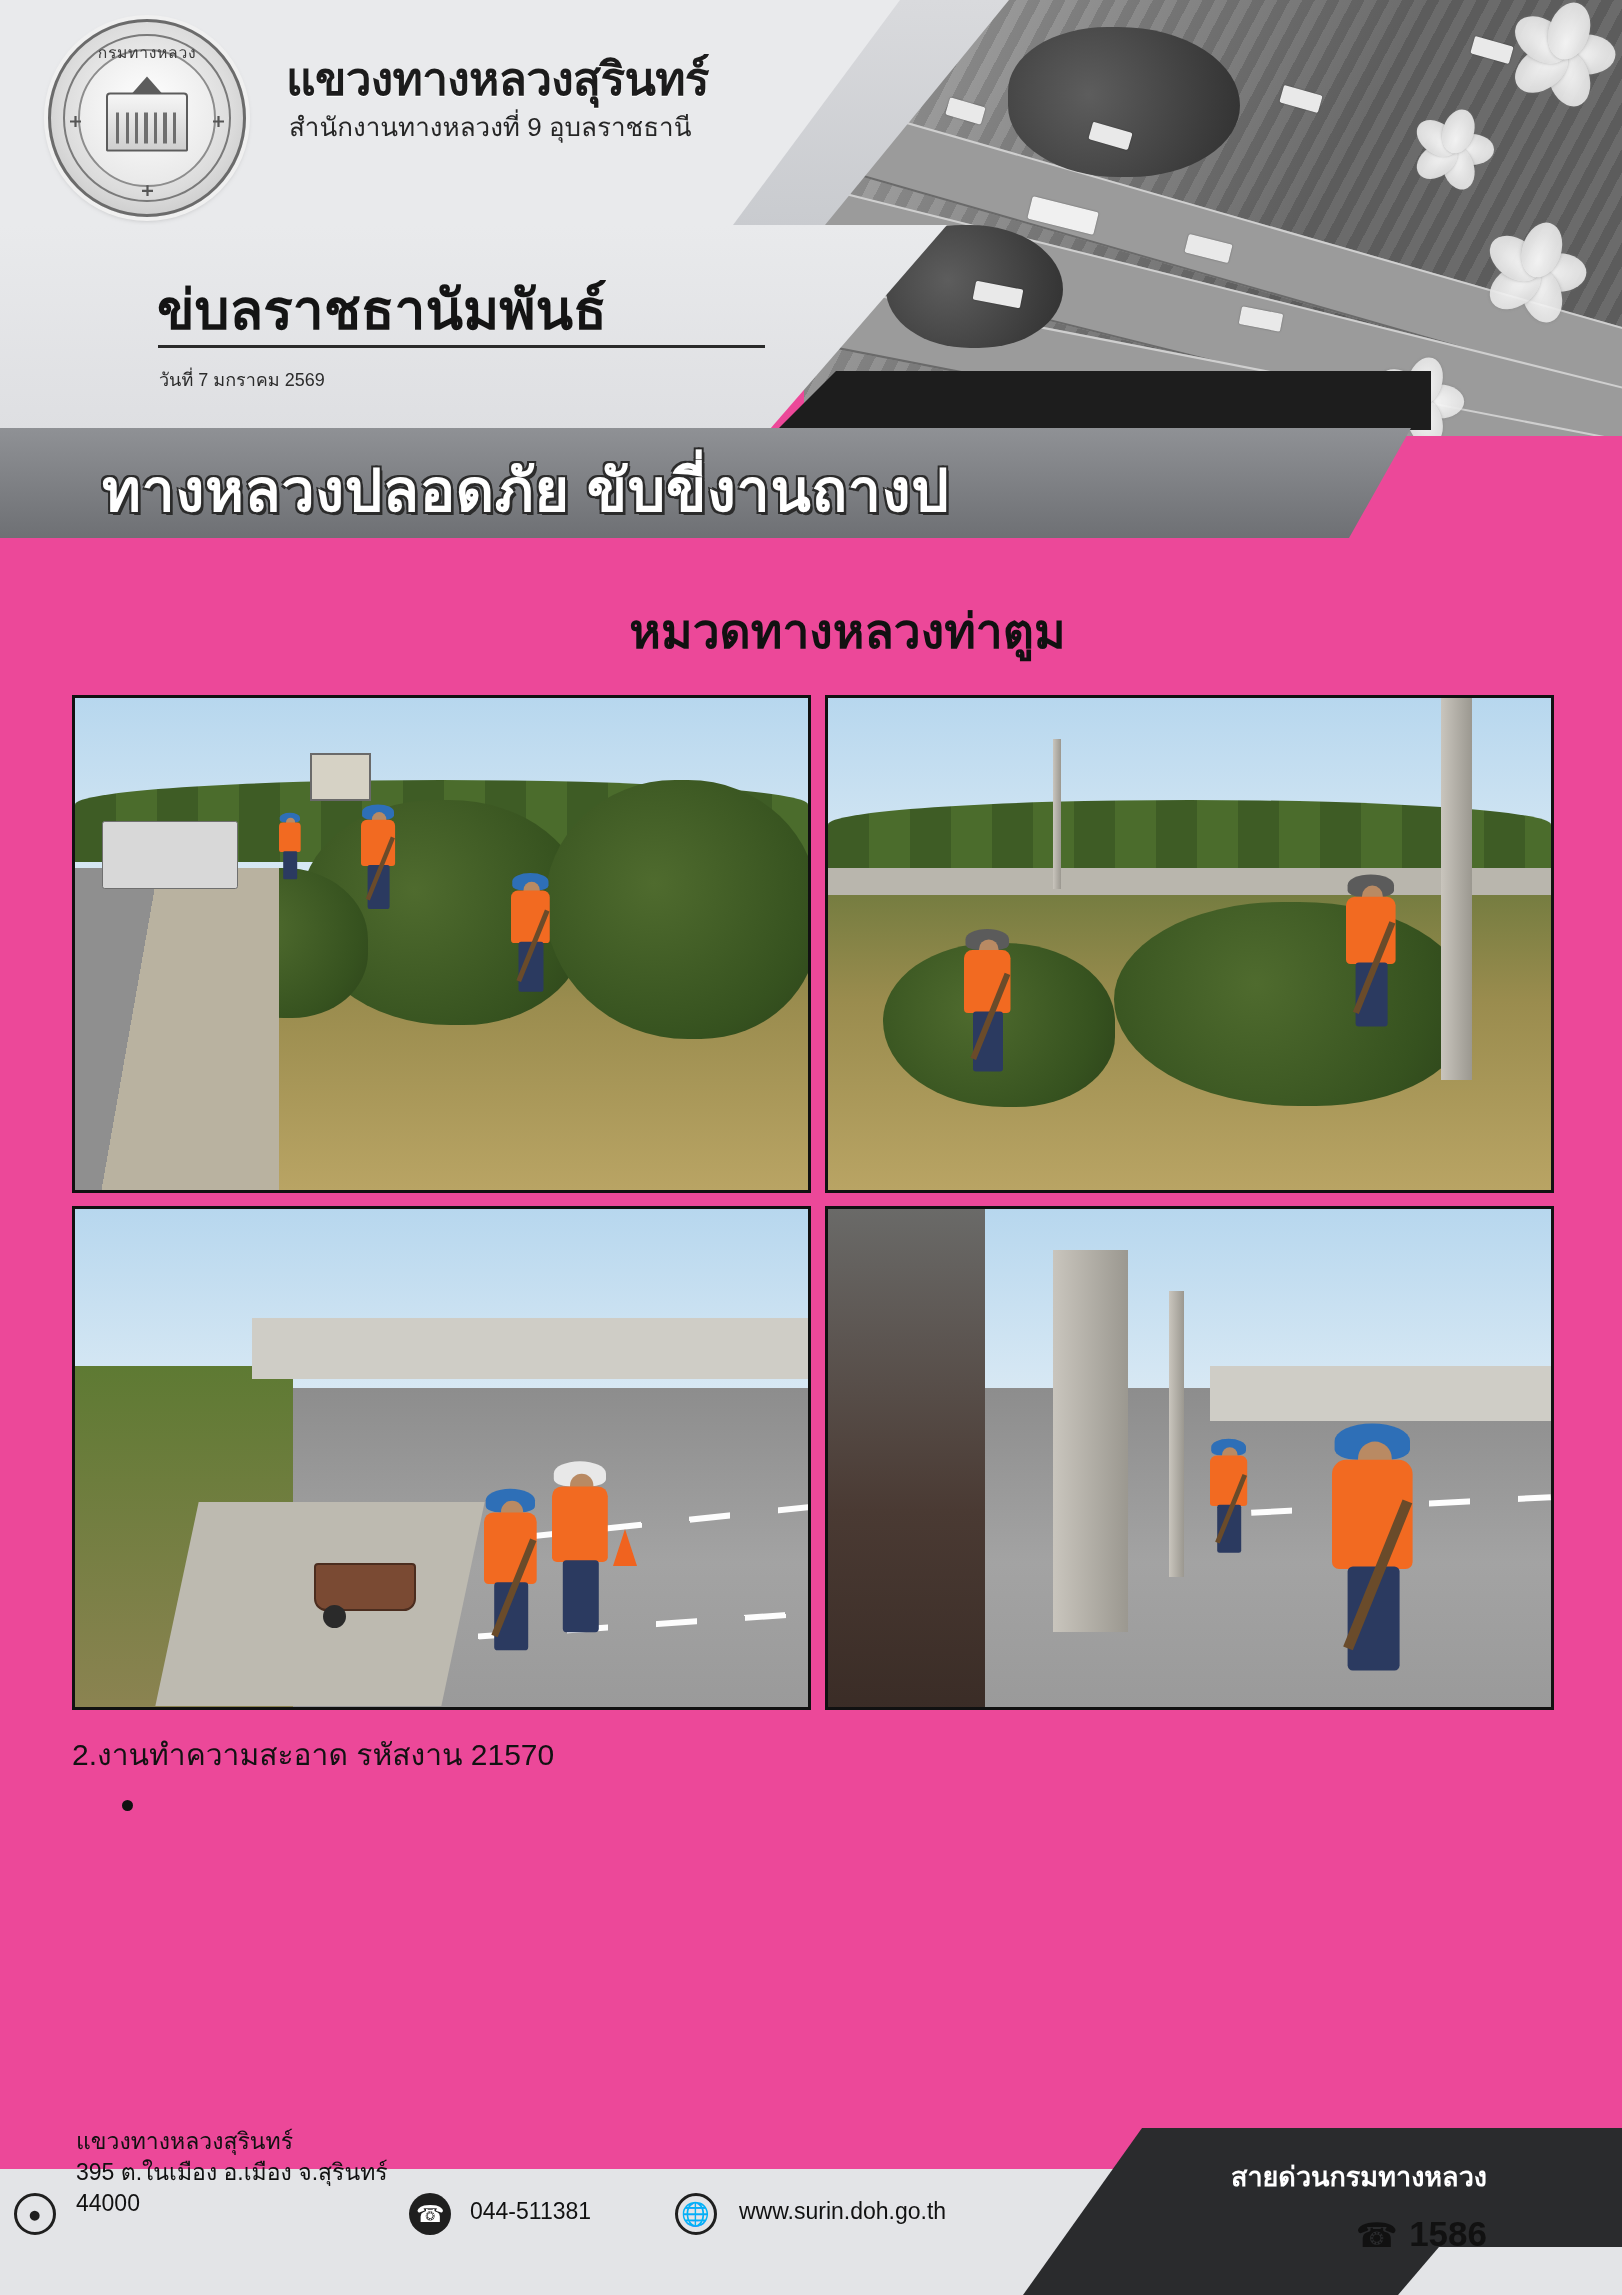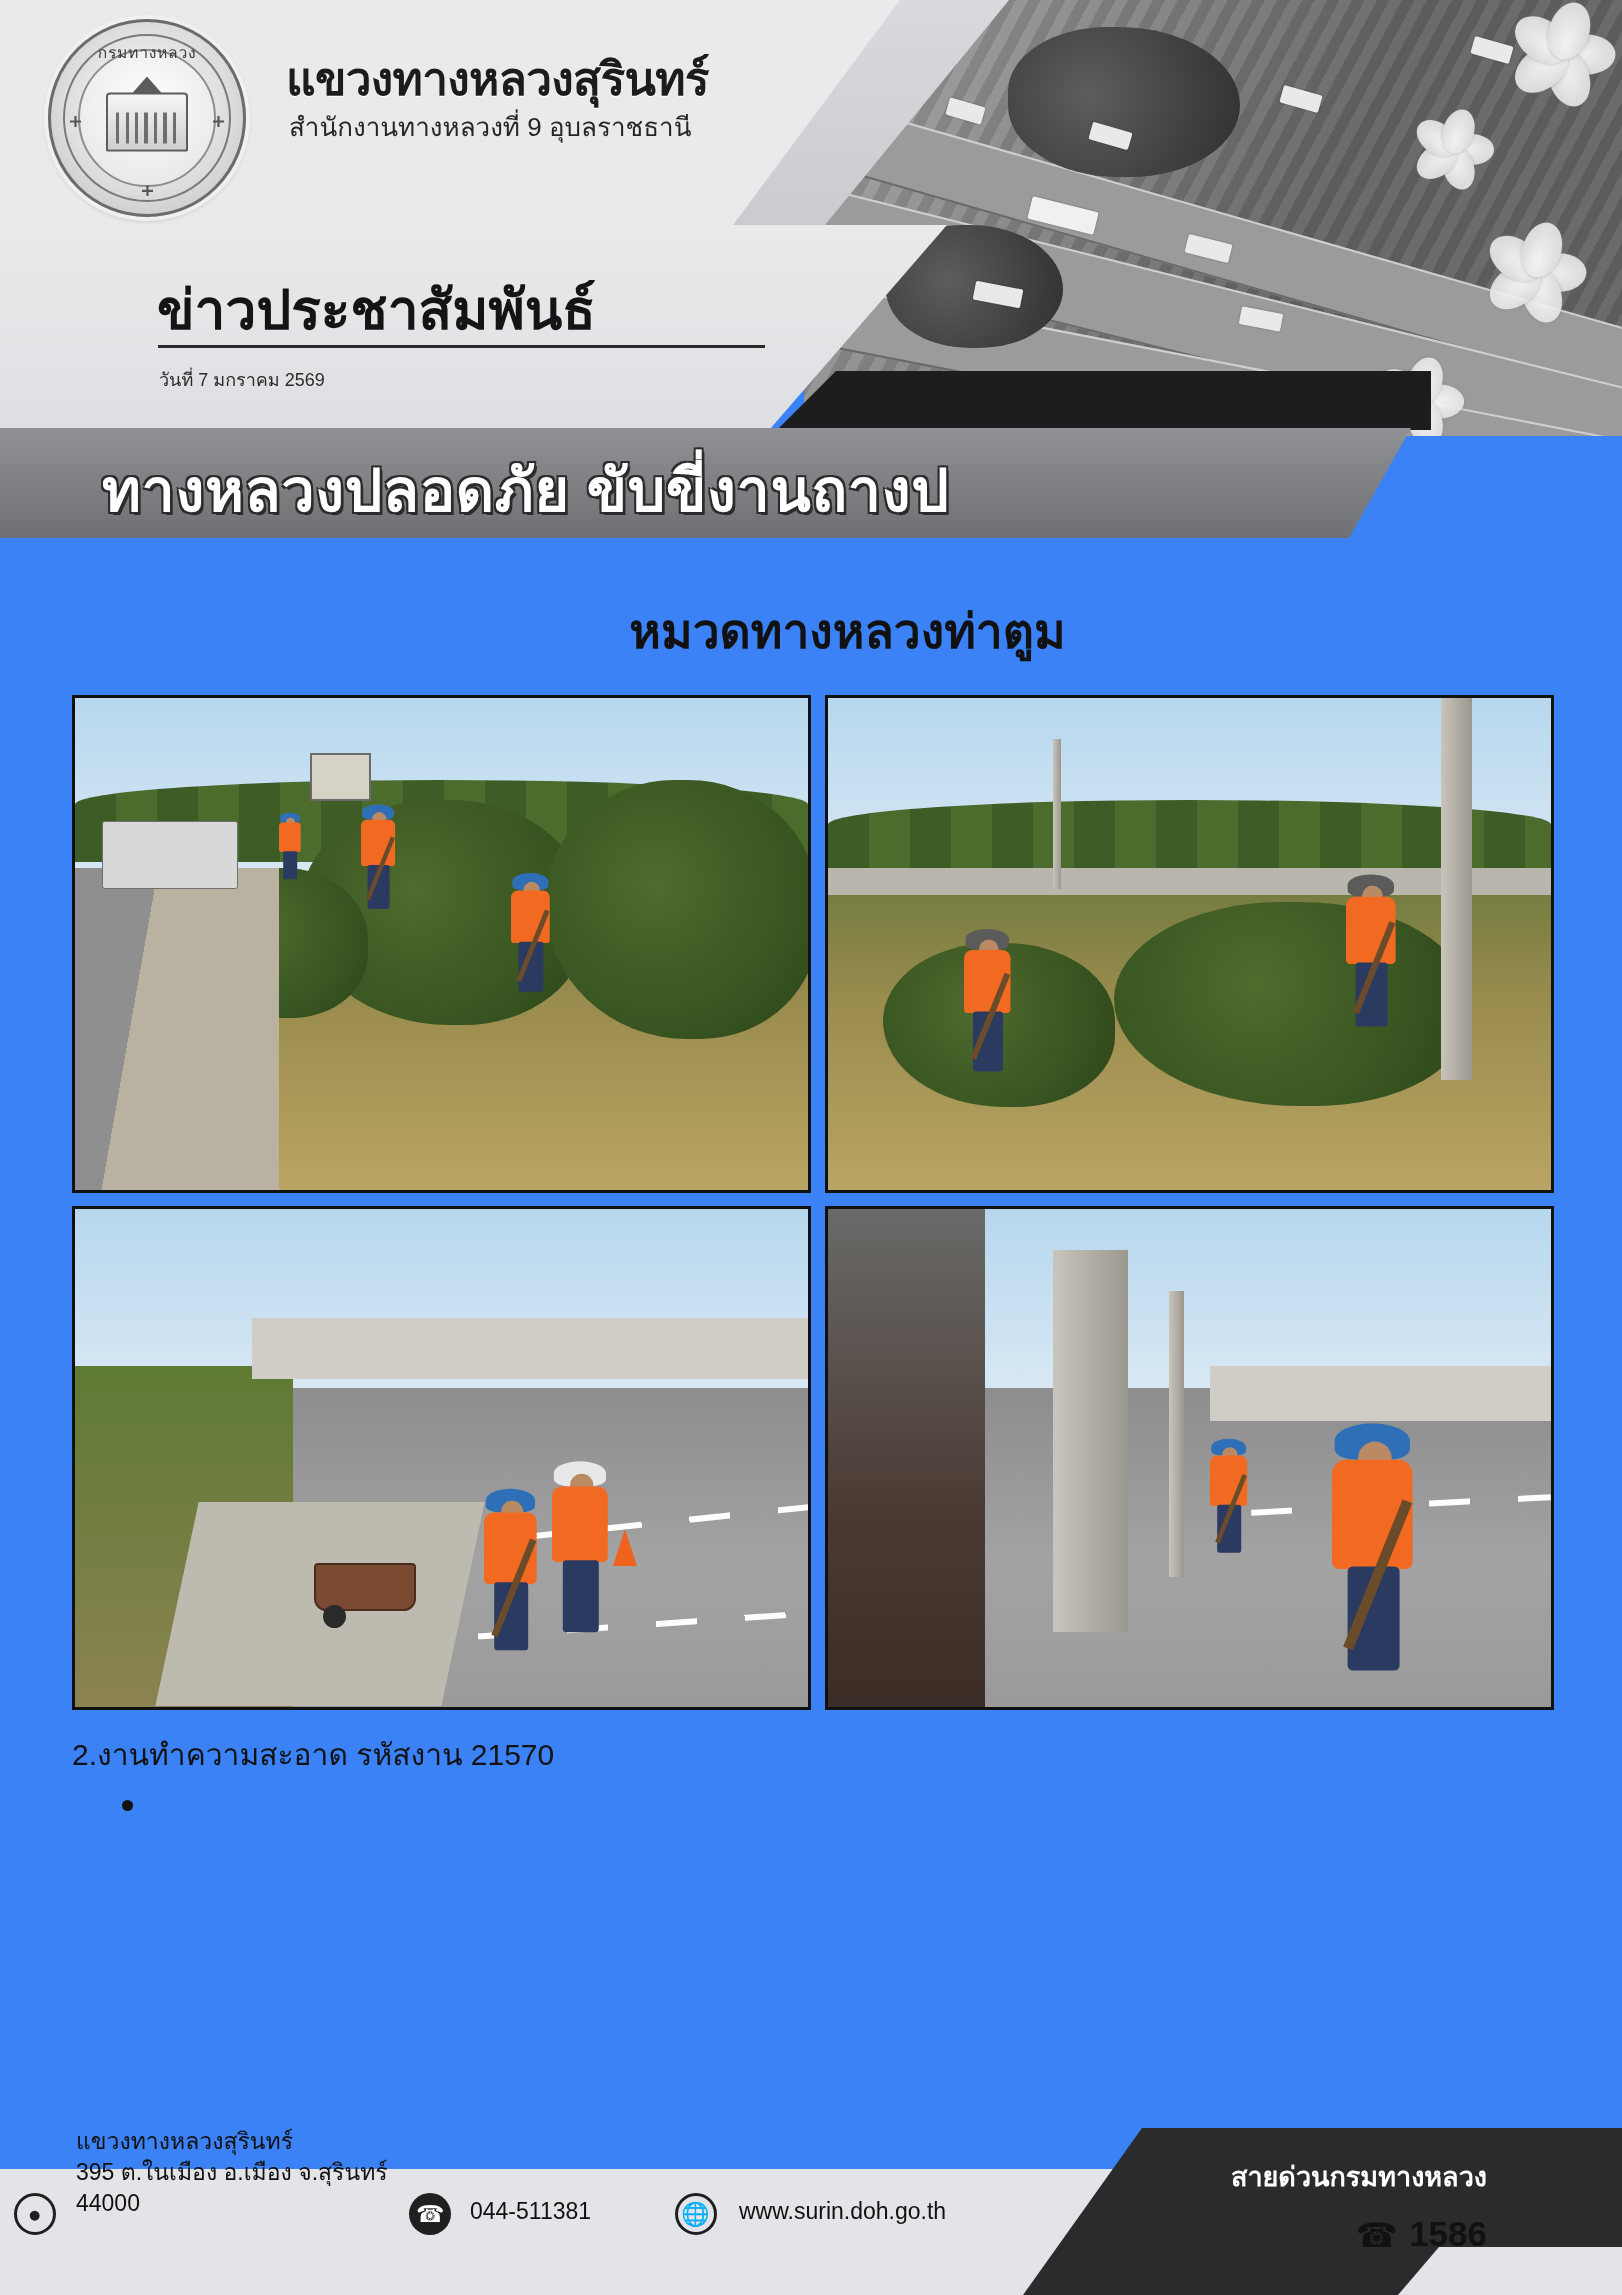--- a/index.html
+++ b/index.html
@@ -7,21 +7,21 @@
     width: 1623px;
     height: 2295px;
     font-family: "Liberation Sans", "DejaVu Sans", sans-serif;
     background: #f2f3f5;
     overflow: hidden;
   }
   .page {
     position: relative;
     width: 1623px;
     height: 2295px;
-    background: #3b82f6;
+    background: #ec4899;
     overflow: hidden;
   }
 
   
   .header {
     position: absolute;
     top: 0; left: 0;
     width: 1623px;
     height: 436px;
     overflow: hidden;
@@ -500,21 +500,21 @@
       <div class="cross" style="left:19px;top:94px;"></div>
       <div class="cross" style="right:19px;top:94px;"></div>
       <div class="cross" style="left:91px;bottom:17.7px;"></div>
     </div>
 
     <div class="org-title">แขวงทางหลวงสุรินทร์</div>
     <div class="org-sub">สำนักงานทางหลวงที่ 9 อุบลราชธานี</div>
 
     <div class="news-strip"></div>
     <div class="dark-strip"></div>
-    <div class="news-title">ข่าวประชาสัมพันธ์</div>
+    <div class="news-title">ข่บลราชธานัมพันธ์</div>
     <div class="news-underline"></div>
     <div class="news-date">วันที่ 7 มกราคม 2569</div>
   </div>
 
   <div class="slogan-bar"></div>
   <div class="slogan-text">ทางหลวงปลอดภัย ขับขี่งานถางป</div>
 
   <div class="section-title">หมวดทางหลวงท่าตูม</div>
 
   <div class="photos">

